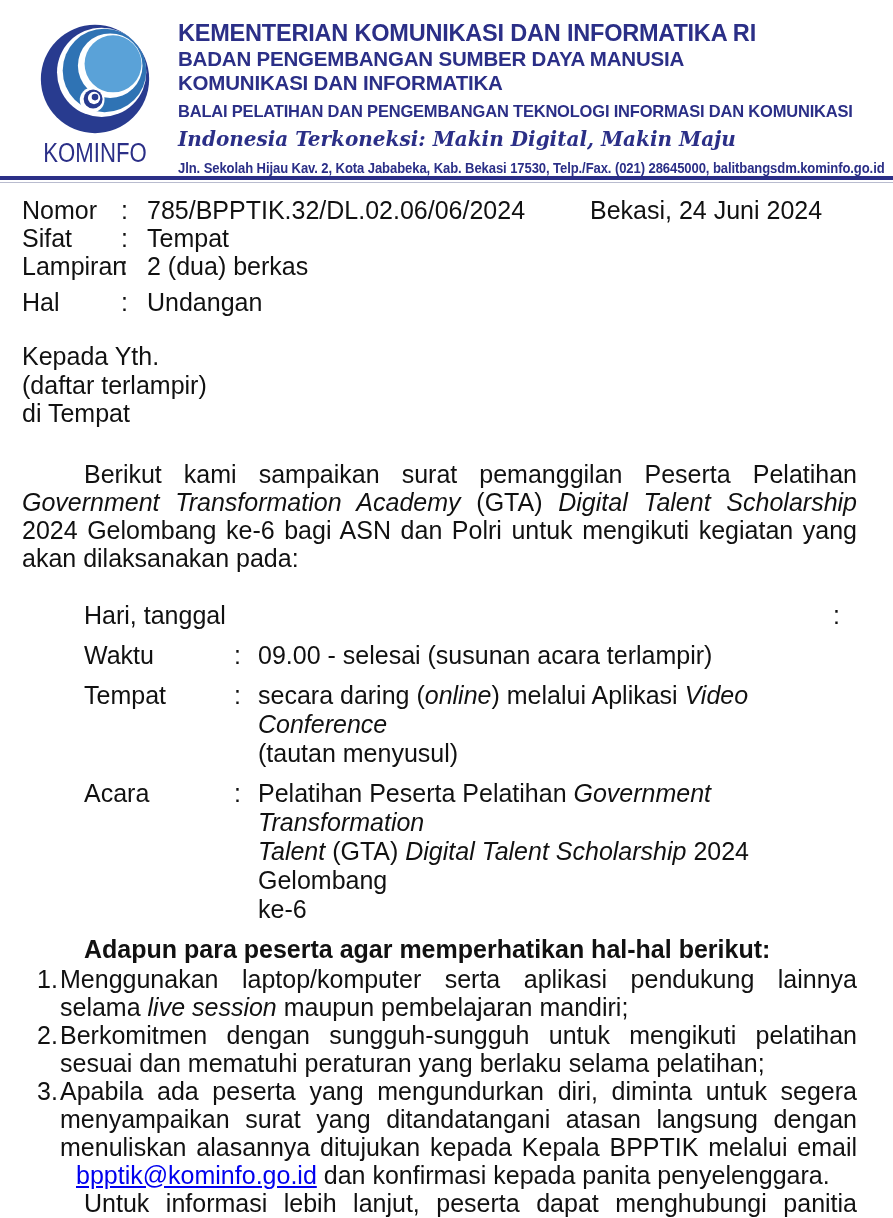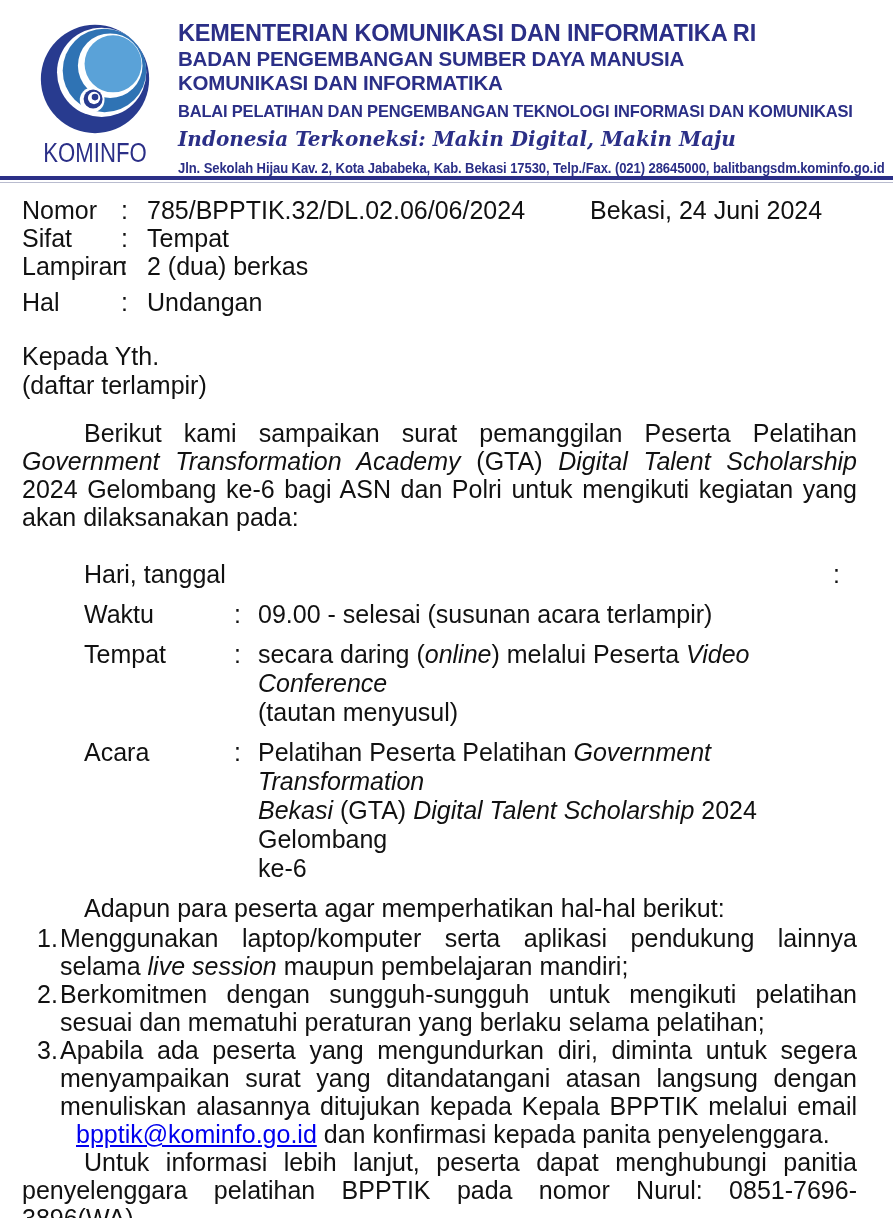--- a/index.html
+++ b/index.html
@@ -42,29 +42,29 @@
 
   .meta{position:relative;}
   .meta-row{display:flex;line-height:28px;}
   .meta-row.hal{margin-top:8px;}
   .m-label{width:99px;flex:none;}
   .m-colon{width:26px;flex:none;}
   .place-date-top{position:absolute;left:568px;top:0;line-height:28px;}
 
   .recipient{margin-top:26px;line-height:28.5px;}
 
-  .opening{margin-top:20px;text-align:justify;text-indent:62px;line-height:28px;}
+  .opening{margin-top:32px;text-align:justify;text-indent:62px;line-height:28px;}
 
   .details{margin:29px 0 0 62px;}
   .detail-row{display:flex;line-height:29px;margin-bottom:11px;justify-content:space-between;}
   .d-label{width:150px;flex:none;}
   .d-colon{width:24px;flex:none;}
   .d-value{flex:1;}
 
-  .notes-intro{margin-top:6px;text-indent:62px;line-height:28px;}
+  .notes-intro{margin-top:6px;text-indent:62px;line-height:28px;font-weight:bold;}
   .notes{margin-top:2px;}
   .note-item{position:relative;padding-left:38px;text-align:justify;line-height:28px;}
   .note-num{position:absolute;left:15px;}
 
   .closing{text-align:justify;text-indent:62px;line-height:28px;}
 
   .place-date-bottom{margin-top:27px;margin-left:548px;line-height:28px;white-space:nowrap;}
 
   a.email-link{color:var(--link-blue);text-decoration:underline;cursor:pointer;margin-left:16px;}
 </style>
@@ -132,43 +132,44 @@
         <div class="m-label">Hal</div>
         <div class="m-colon">:</div>
         <div class="m-value">Undangan</div>
       </div>
       <div class="place-date-top">Bekasi, 24 Juni 2024</div>
     </div>
 
     <div class="recipient">
       <div>Kepada Yth.</div>
       <div>(daftar terlampir)</div>
+      <div>di Tempat</div>
     </div>
 
     <p class="opening"><span>Berikut kami sampaikan surat pemanggilan Peserta Pelatihan </span><i>Government Transformation Academy</i><span> (GTA) </span><i>Digital Talent Scholarship</i><span> 2024 Gelombang ke-6 bagi ASN dan Polri untuk mengikuti kegiatan yang akan dilaksanakan pada:</span></p>
 
     <div class="details">
       <div class="detail-row">
         <div class="d-label">Hari, tanggal</div>
         <div class="d-colon">:</div>
       </div>
       <div class="detail-row">
         <div class="d-label">Waktu</div>
         <div class="d-colon">:</div>
         <div class="d-value"><span>09.00 - selesai (susunan acara terlampir)</span></div>
       </div>
       <div class="detail-row">
         <div class="d-label">Tempat</div>
         <div class="d-colon">:</div>
-        <div class="d-value"><span>secara daring (</span><i>online</i><span>) melalui Peserta </span><i>Video Conference</i><br><span>(tautan menyusul)</span></div>
+        <div class="d-value"><span>secara daring (</span><i>online</i><span>) melalui Aplikasi </span><i>Video Conference</i><br><span>(tautan menyusul)</span></div>
       </div>
       <div class="detail-row">
         <div class="d-label">Acara</div>
         <div class="d-colon">:</div>
-        <div class="d-value"><span>Pelatihan Peserta Pelatihan </span><i>Government Transformation</i><br><i>Bekasi</i><span> (GTA) </span><i>Digital Talent Scholarship</i><span> 2024 Gelombang</span><br><span>ke-6</span></div>
+        <div class="d-value"><span>Pelatihan Peserta Pelatihan </span><i>Government Transformation</i><br><i>Talent</i><span> (GTA) </span><i>Digital Talent Scholarship</i><span> 2024 Gelombang</span><br><span>ke-6</span></div>
       </div>
     </div>
 
     <p class="notes-intro">Adapun para peserta agar memperhatikan hal-hal berikut:</p>
 
     <div class="notes">
       <div class="note-item">
         <span class="note-num">1.</span>
         <span class="note-text"><span>Menggunakan laptop/komputer serta aplikasi pendukung lainnya selama </span><i>live session</i><span> maupun pembelajaran mandiri;</span></span>
       </div>

